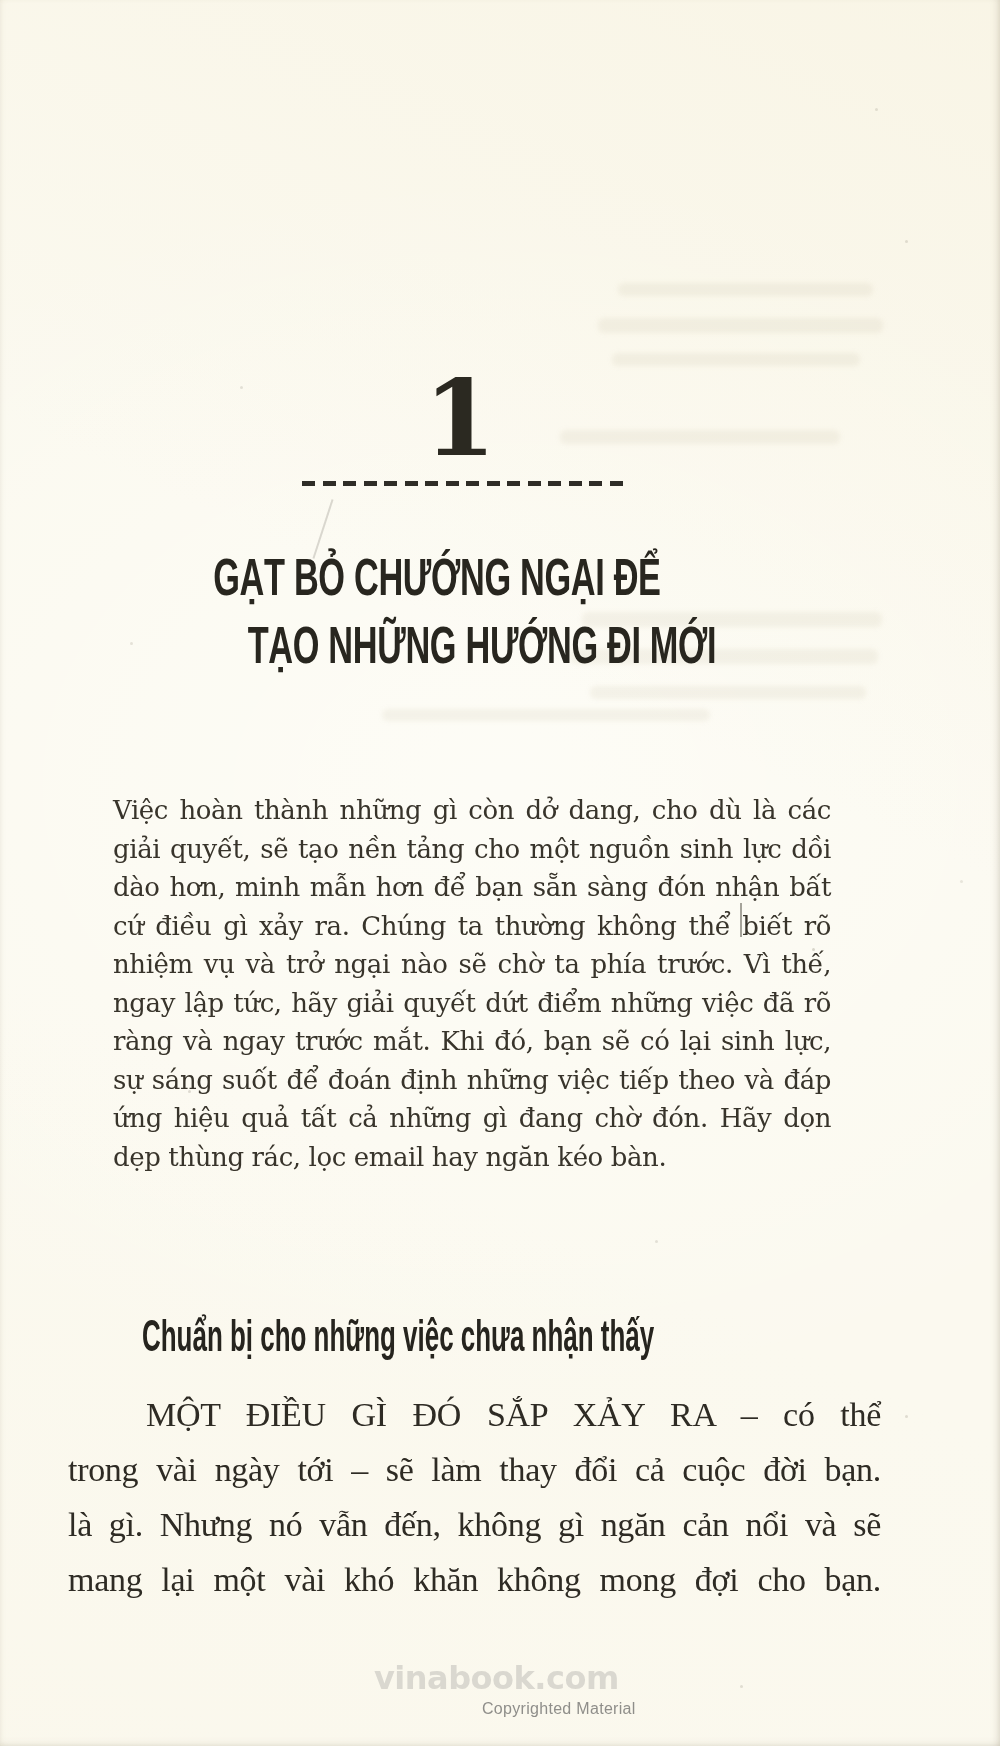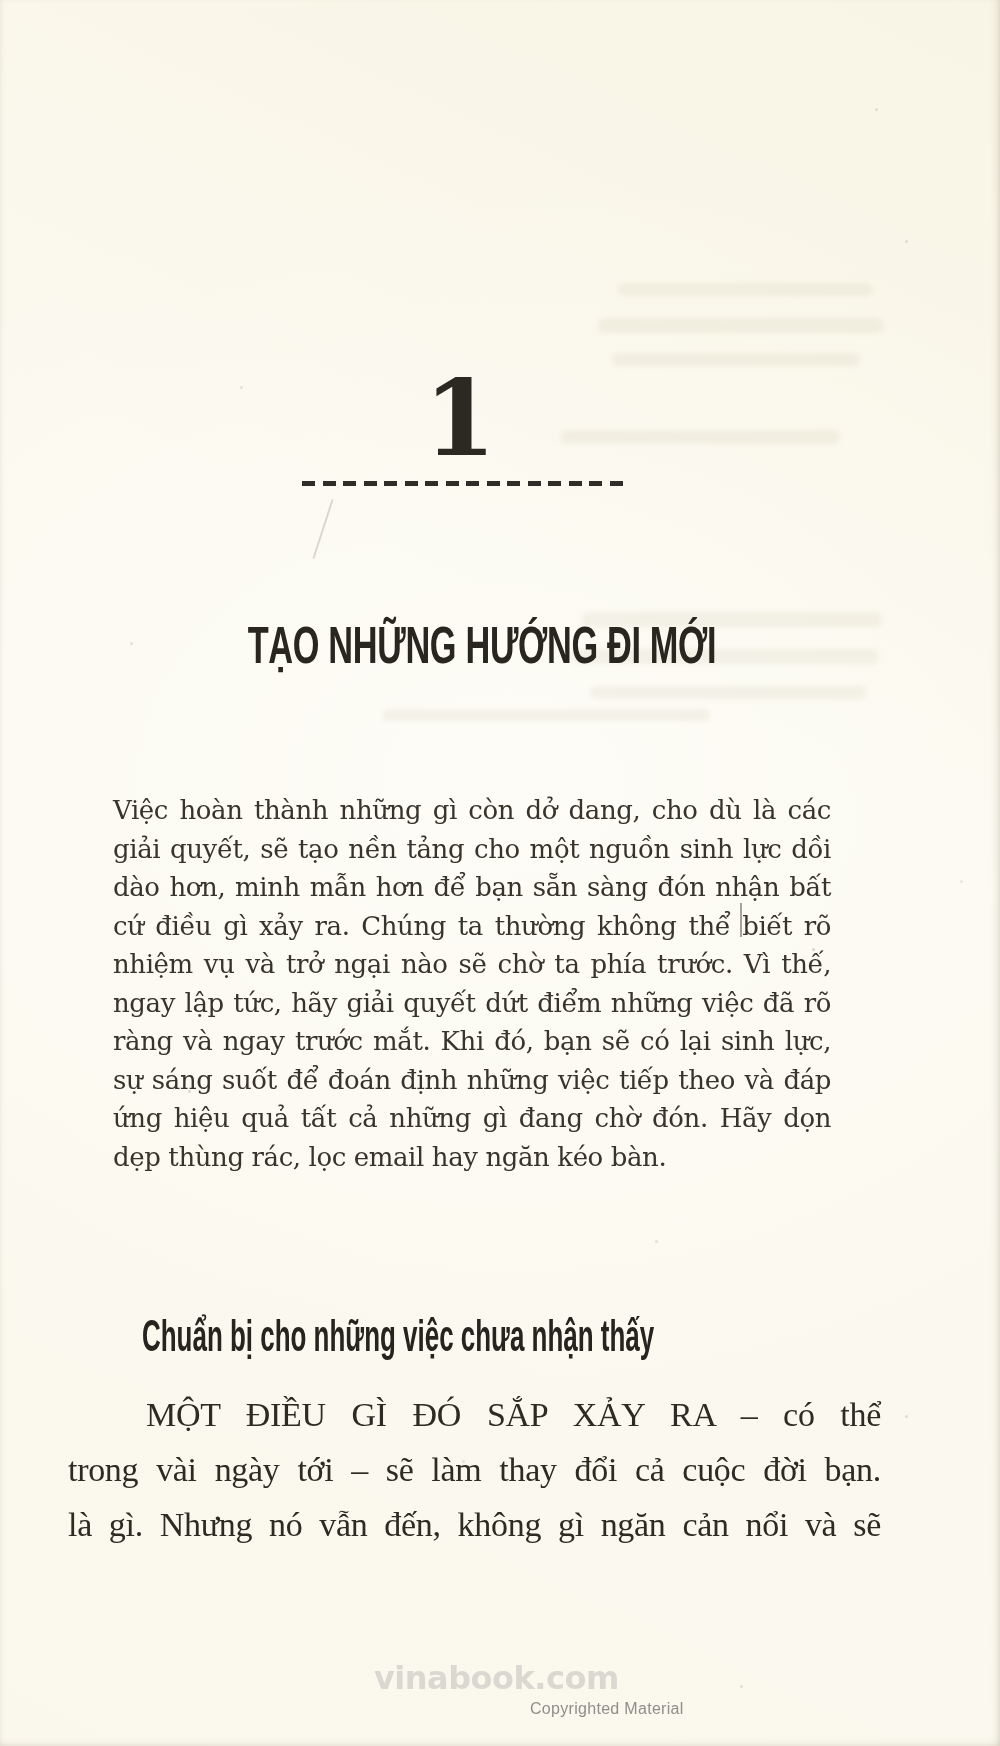--- a/index.html
+++ b/index.html
@@ -59,21 +59,21 @@
   .para2 .ln.indent{text-indent:78px;}
   
   .watermark{
     position:absolute;left:374px;top:1656px;
     font-family:"DejaVu Sans", sans-serif;font-weight:bold;
     font-size:32px;line-height:44px;letter-spacing:-.5px;color:#dad8d0;
   }
   .copyright{
     position:absolute;left:482px;top:1699px;
     font-family:"Liberation Sans", sans-serif;font-size:16px;line-height:20px;
-    letter-spacing:.3px;color:#8f8e8a;margin-left:48px;
+    letter-spacing:.3px;color:#8f8e8a;
   }
   
   .ghost{position:absolute;background:rgba(168,155,115,.10);filter:blur(2.5px);border-radius:6px;}
   .g1{left:618px;top:283px;width:255px;height:13px;}
   .g2{left:598px;top:318px;width:285px;height:15px;}
   .g3{left:612px;top:353px;width:248px;height:13px;}
   .g4{left:560px;top:430px;width:280px;height:14px;}
   .g5{left:582px;top:612px;width:300px;height:15px;}
   .g6{left:570px;top:649px;width:308px;height:15px;}
   .g7{left:590px;top:686px;width:276px;height:13px;}
@@ -99,20 +99,23 @@
   <div class="ghost g5"></div>
   <div class="ghost g6"></div>
   <div class="ghost g7"></div>
   <div class="ghost g8"></div>
   <div class="scratch"></div>
   <div class="tick"></div>
   <div class="speck"></div>
 
   <div class="chapter-num">1</div>
   <div class="dash-rule"></div>
+  <div class="title-line title-1">
+    <span class="squeeze">GẠT BỎ CHƯỚNG NGẠI ĐỂ</span>
+  </div>
   <div class="title-line title-2">
     <span class="squeeze">TẠO NHỮNG HƯỚNG ĐI MỚI</span>
   </div>
 
   <div class="para1">
     <div class="ln">Việc hoàn thành những gì còn dở dang, cho dù là các</div>
     <div class="ln">giải quyết, sẽ tạo nền tảng cho một nguồn sinh lực dồi</div>
     <div class="ln">dào hơn, minh mẫn hơn để bạn sẵn sàng đón nhận bất</div>
     <div class="ln">cứ điều gì xảy ra. Chúng ta thường không thể biết rõ</div>
     <div class="ln">nhiệm vụ và trở ngại nào sẽ chờ ta phía trước. Vì thế,</div>
@@ -124,18 +127,19 @@
   </div>
 
   <div class="subhead">
     <span class="squeeze">Chuẩn bị cho những việc chưa nhận thấy</span>
   </div>
 
   <div class="para2">
     <div class="ln indent">MỘT ĐIỀU GÌ ĐÓ SẮP XẢY RA – có thể</div>
     <div class="ln">trong vài ngày tới – sẽ làm thay đổi cả cuộc đời bạn.</div>
     <div class="ln">là gì. Nhưng nó vẫn đến, không gì ngăn cản nổi và sẽ</div>
+    <div class="ln">mang lại một vài khó khăn không mong đợi cho bạn.</div>
   </div>
 
   <div class="watermark">vinabook.com</div>
   <div class="copyright">Copyrighted Material</div>
 
 </div>
 
 </body></html>

